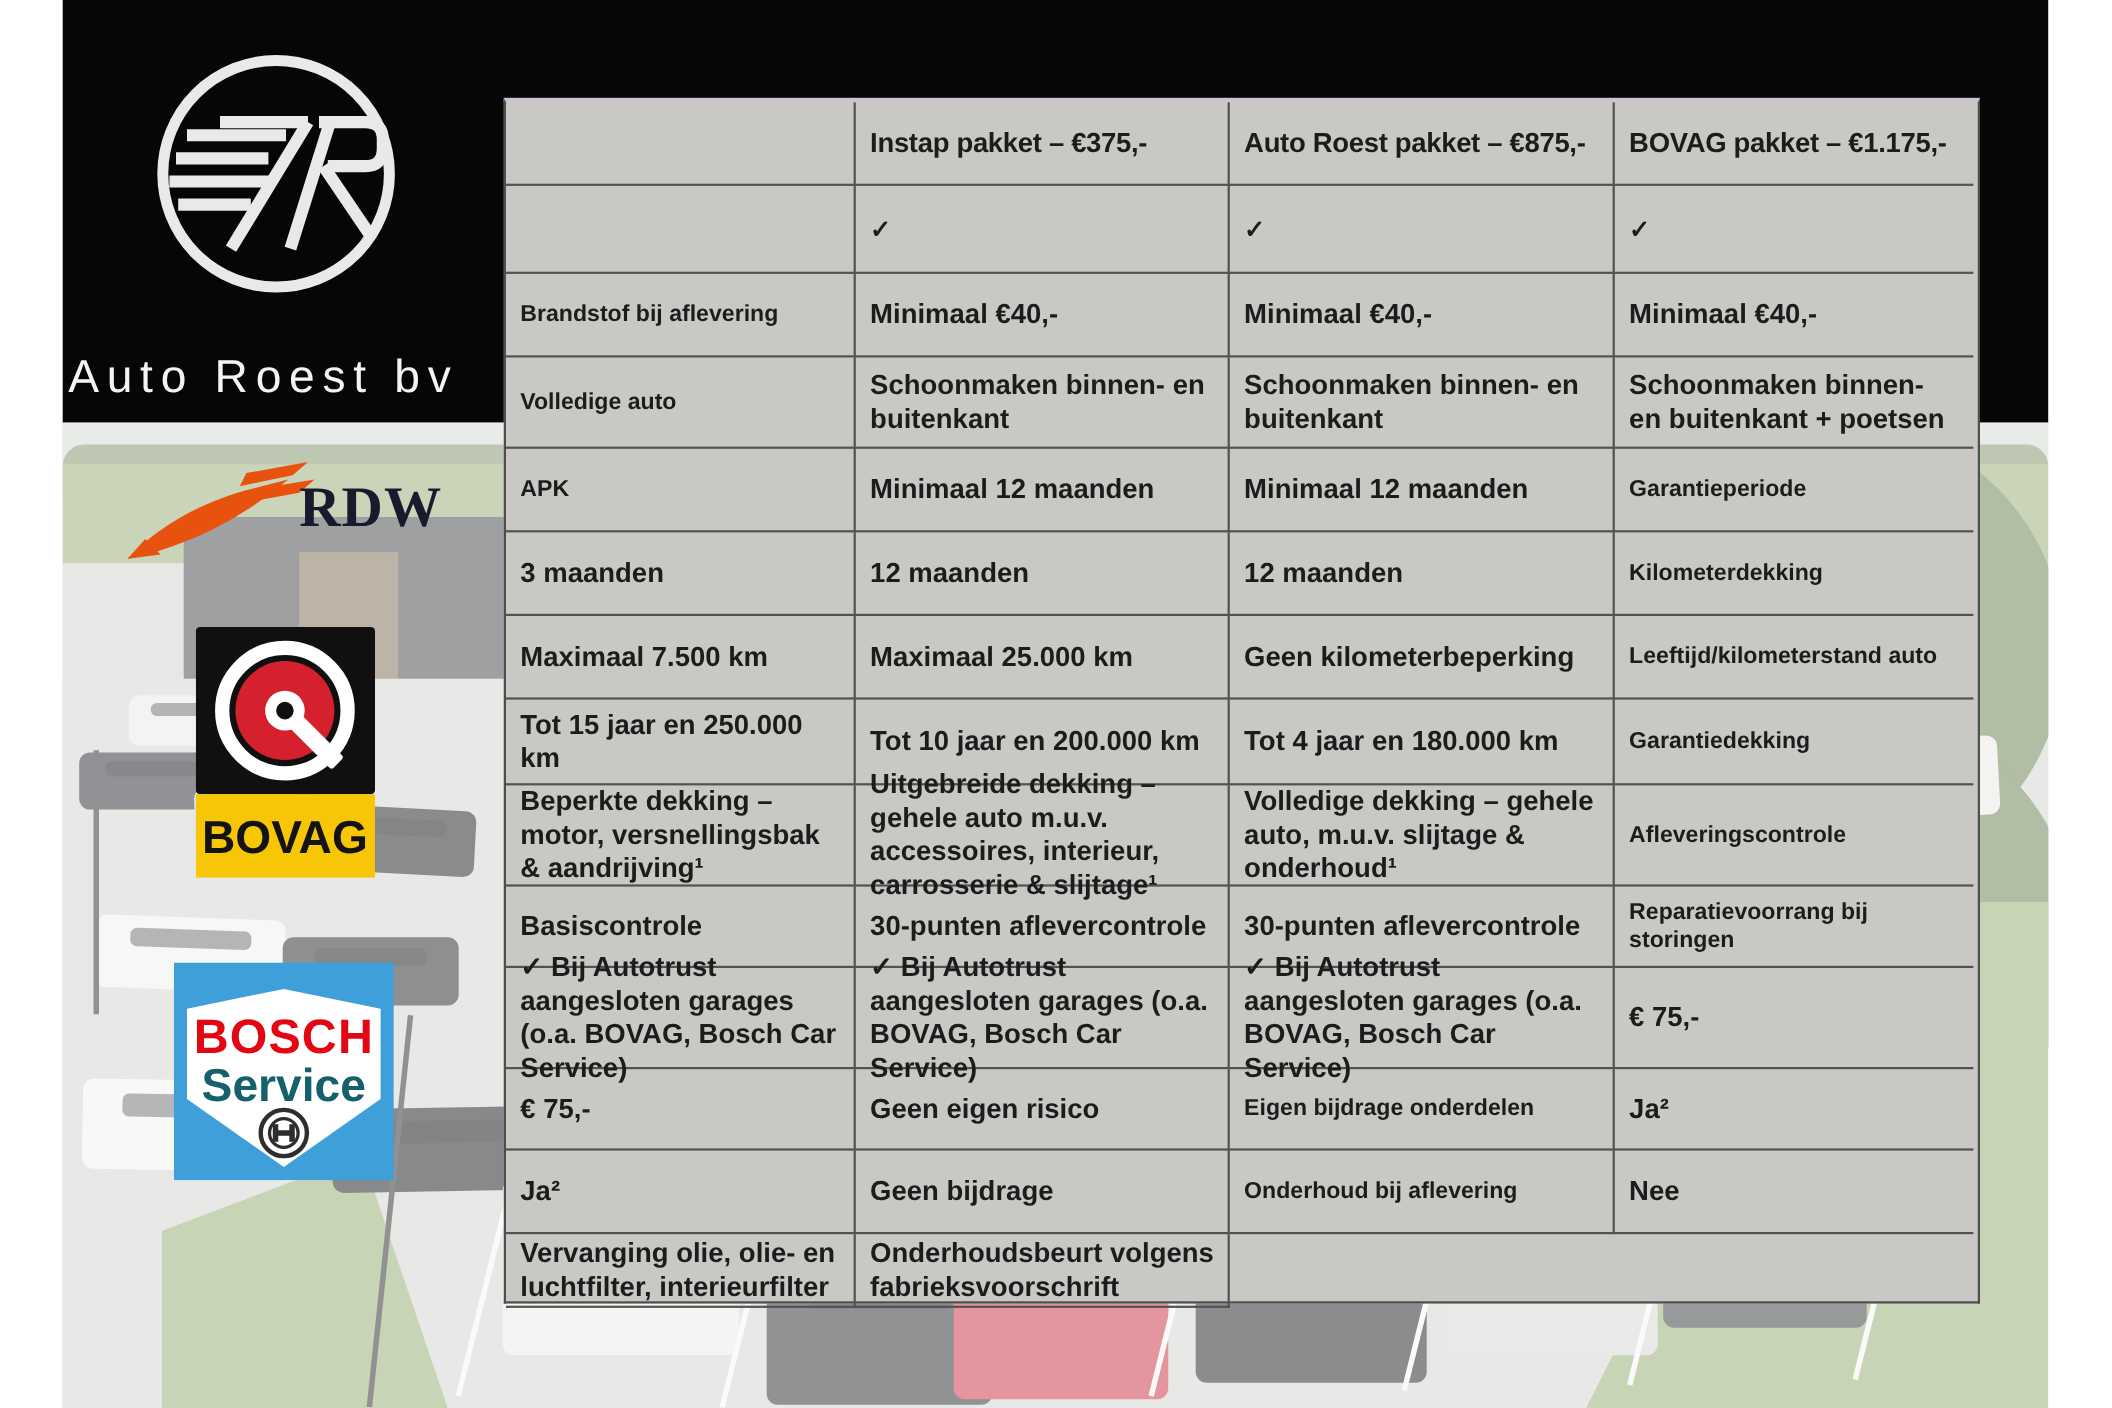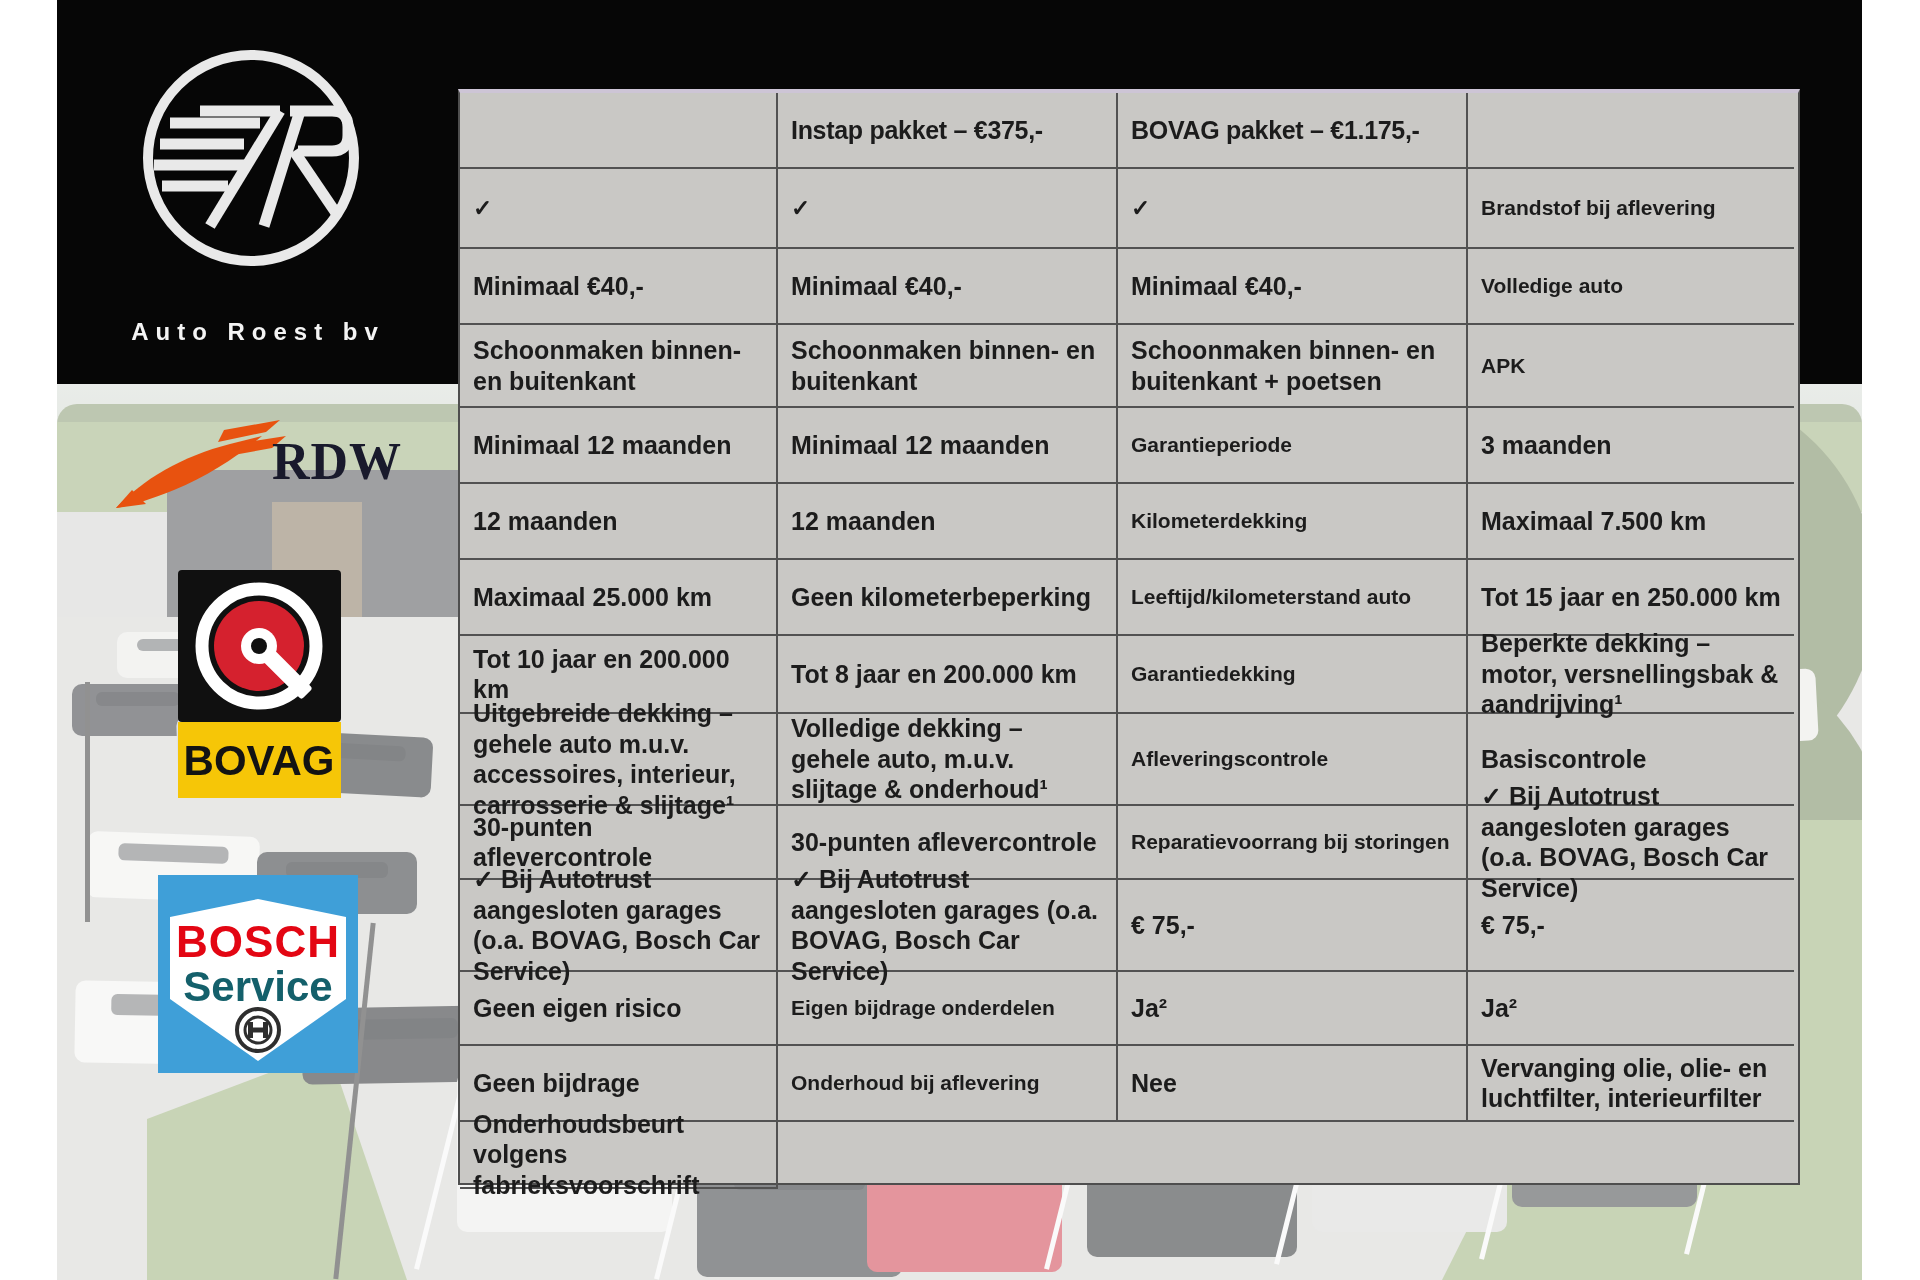--- a/index.html
+++ b/index.html
@@ -21,22 +21,22 @@
   .photo .grass-br{position:absolute;right:0;bottom:0;width:420px;height:460px;background:#9db37d;clip-path:polygon(55% 0,100% 0,100% 100%,0 100%);}
   .photo .grass-bl{position:absolute;left:90px;bottom:0;width:260px;height:230px;background:#9db37d;clip-path:polygon(0 30%,70% 0,100% 100%,0 100%);}
   .photo .pole{position:absolute;width:5px;background:#3c3c3c;}
   .photo .pline{position:absolute;width:5px;background:#f7f7f7;}
   .photo .car{position:absolute;border-radius:10px;}
   .photo .car:after{content:"";position:absolute;left:18%;top:16%;width:64%;height:26%;background:rgba(25,30,35,.55);border-radius:6px;}
   .photo .fade{position:absolute;inset:0;background:rgba(255,255,255,.44);}
   
   .band{position:absolute;left:57px;top:0;width:1805px;height:384px;background:#060606;}
   .ar-logo{position:absolute;left:132px;top:40px;width:238px;height:240px;}
-  .ar-name{position:absolute;left:62px;top:318px;width:392px;text-align:center;
-    color:#f4f4f4;font-size:24px;font-weight:bold;letter-spacing:7px;white-space:nowrap;}
+  .ar-name{position:absolute;left:62px;top:318px;width:392px;text-align:left;
+    color:#f4f4f4;font-size:42px;font-weight:normal;letter-spacing:7px;white-space:nowrap;}
   
   .rdw{position:absolute;left:112px;top:418px;width:290px;height:95px;}
   .rdw-text{position:absolute;left:160px;top:14px;font-family:"Liberation Serif",serif;
     font-size:52px;font-weight:bold;color:#191a2c;letter-spacing:1px;text-align:center;}
   .bovag{position:absolute;left:178px;top:570px;width:163px;height:228px;}
   .bosch{position:absolute;left:158px;top:875px;width:200px;height:198px;}
   
   .tbl{position:absolute;left:458px;top:89px;width:1342px;height:1096px;display:grid;
     background:#c9c8c5;border-top:4px solid #cdc5d6;border-left:2px solid #4e4e4e;
     border-right:2px solid #4e4e4e;border-bottom:2px solid #4e4e4e;box-sizing:border-box;}
@@ -149,20 +149,21 @@
       <rect x="90" y="147" width="5" height="16"></rect>
       <rect x="105" y="147" width="5" height="16"></rect>
       <rect x="94" y="152.5" width="12" height="5"></rect>
     </g>
   </g>
 </svg>
 
 <div class="tbl" id="tbl" style="grid-template-columns: 318px 340px 350px 326px; grid-template-rows: 76px 80px 76px 83px 76px 76px 76px 78px 92px 74px 92px 74px 76px 67px;">
     <div class="cell hdr"></div>
     <div class="cell hdr">Instap pakket – €375,-</div>
+    <div class="cell hdr">Auto Roest pakket – €875,-</div>
     <div class="cell hdr">BOVAG pakket – €1.175,-</div>
     <div class="cell lbl"></div>
     <div class="cell chk">✓</div>
     <div class="cell chk">✓</div>
     <div class="cell chk">✓</div>
     <div class="cell lbl">Brandstof bij aflevering</div>
     <div class="cell val">Minimaal €40,-</div>
     <div class="cell val">Minimaal €40,-</div>
     <div class="cell val">Minimaal €40,-</div>
     <div class="cell lbl">Volledige auto</div>
@@ -176,21 +177,21 @@
     <div class="cell val">3 maanden</div>
     <div class="cell val">12 maanden</div>
     <div class="cell val">12 maanden</div>
     <div class="cell lbl">Kilometerdekking</div>
     <div class="cell val">Maximaal 7.500 km</div>
     <div class="cell val">Maximaal 25.000 km</div>
     <div class="cell val">Geen kilometerbeperking</div>
     <div class="cell lbl">Leeftijd/kilometerstand auto</div>
     <div class="cell val">Tot 15 jaar en 250.000 km</div>
     <div class="cell val">Tot 10 jaar en 200.000 km</div>
-    <div class="cell val">Tot 8 jaar en 200.000 km</div>
+    <div class="cell val">Tot 4 jaar en 180.000 km</div>
     <div class="cell lbl">Garantiedekking</div>
     <div class="cell val">Beperkte dekking – motor, versnellingsbak &amp; aandrijving¹</div>
     <div class="cell val">Uitgebreide dekking – gehele auto m.u.v. accessoires, interieur, carrosserie &amp; slijtage¹</div>
     <div class="cell val">Volledige dekking – gehele auto, m.u.v. slijtage &amp; onderhoud¹</div>
     <div class="cell lbl">Afleveringscontrole</div>
     <div class="cell val">Basiscontrole</div>
     <div class="cell val">30-punten aflevercontrole</div>
     <div class="cell val">30-punten aflevercontrole</div>
     <div class="cell lbl">Reparatievoorrang bij storingen</div>
     <div class="cell val">✓ Bij Autotrust aangesloten garages (o.a. BOVAG, Bosch Car Service)</div>

